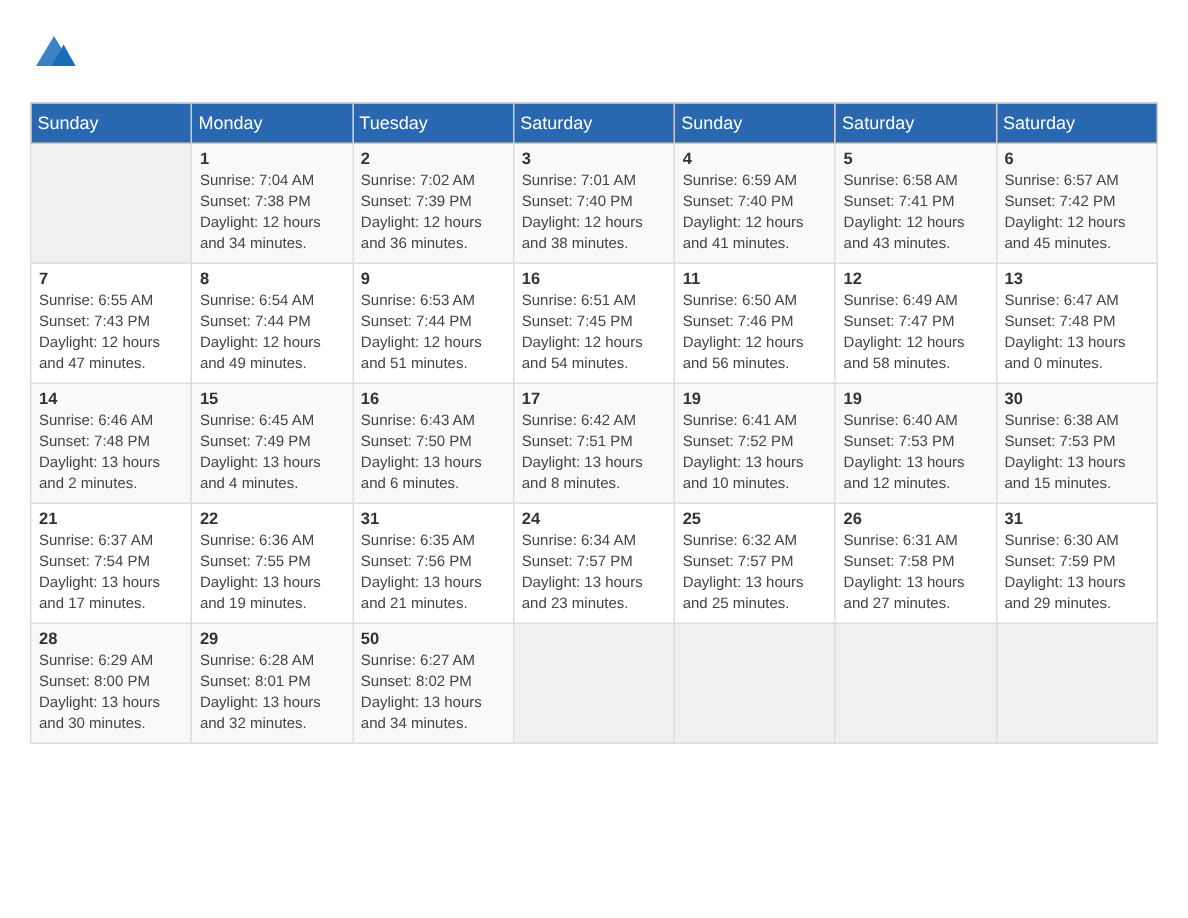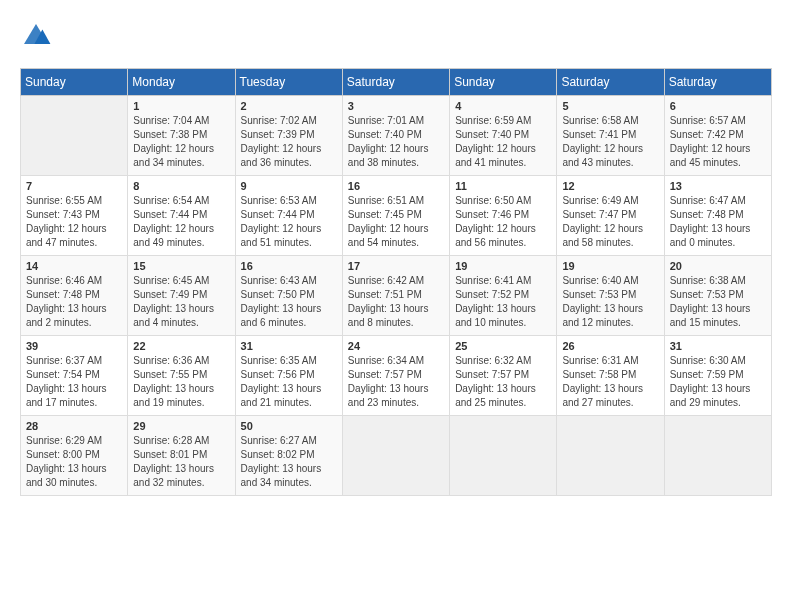--- a/index.html
+++ b/index.html
@@ -202,27 +202,27 @@
         </td>
         <td>
           <span class="day-number">19</span>
           <div class="day-info">Sunrise: 6:41 AM<br>Sunset: 7:52 PM<br>Daylight: 13 hours<br>and 10 minutes.</div>
         </td>
         <td>
           <span class="day-number">19</span>
           <div class="day-info">Sunrise: 6:40 AM<br>Sunset: 7:53 PM<br>Daylight: 13 hours<br>and 12 minutes.</div>
         </td>
         <td>
-          <span class="day-number">20</span>
+          <span class="day-number">30</span>
           <div class="day-info">Sunrise: 6:38 AM<br>Sunset: 7:53 PM<br>Daylight: 13 hours<br>and 15 minutes.</div>
         </td>
       </tr>
       <tr>
         <td>
-          <span class="day-number">39</span>
+          <span class="day-number">21</span>
           <div class="day-info">Sunrise: 6:37 AM<br>Sunset: 7:54 PM<br>Daylight: 13 hours<br>and 17 minutes.</div>
         </td>
         <td>
           <span class="day-number">22</span>
           <div class="day-info">Sunrise: 6:36 AM<br>Sunset: 7:55 PM<br>Daylight: 13 hours<br>and 19 minutes.</div>
         </td>
         <td>
           <span class="day-number">31</span>
           <div class="day-info">Sunrise: 6:35 AM<br>Sunset: 7:56 PM<br>Daylight: 13 hours<br>and 21 minutes.</div>
         </td>

